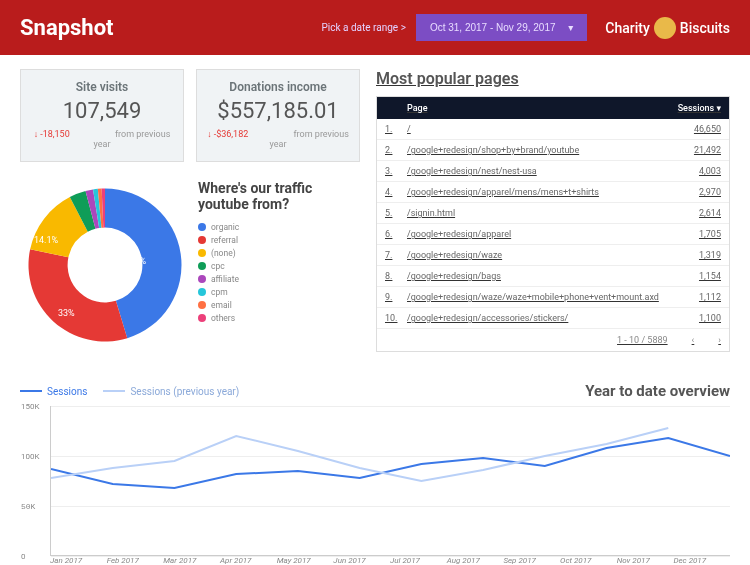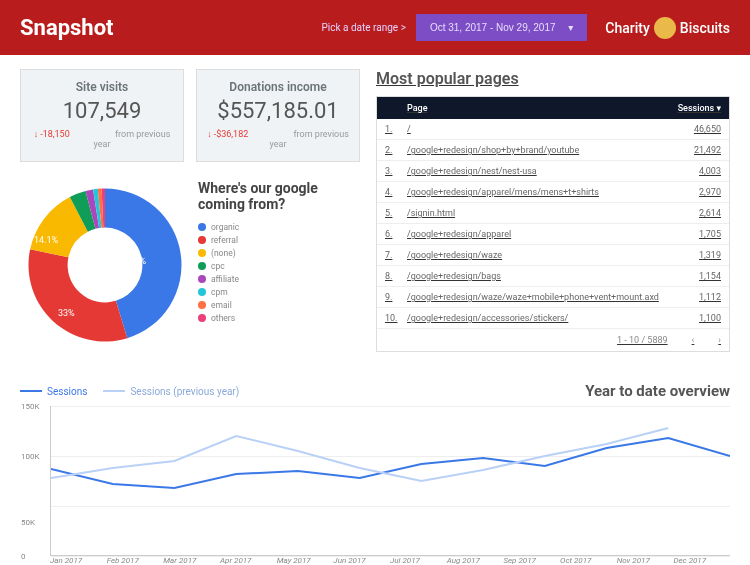--- a/index.html
+++ b/index.html
@@ -114,21 +114,21 @@
               <path d="M38.535317344247794,6.484933050690422 A45,45 0 0 1 42.9604490731896,5.554024673218805 L46.558441769114914,28.27085650690697 A22,22 0 0 0 44.395044034965586,28.72596726922643 Z" fill="#ab47bc"></path>
               <path d="M42.9604490731896,5.554024673218805 A45,45 0 0 1 45.765125900666874,5.199711592861398 L47.929617106992694,28.09763677873224 A22,22 0 0 0 46.558441769114914,28.27085650690697 Z" fill="#26c6da"></path>
               <path d="M45.765125900666874,5.199711592861398 A45,45 0 0 1 48.02143467569607,5.0435179394843885 L49.03270139700697,28.021275437081258 A22,22 0 0 0 47.929617106992694,28.09763677873224 Z" fill="#ff7043"></path>
               <path d="M48.02143467569607,5.0435179394843885 A45,45 0 0 1 49.99999999999999,5 L49.99999999999999,28 A22,22 0 0 0 49.03270139700697,28.021275437081258 Z" fill="#ec407a"></path>
             </svg>
           <span class="donut-label" style="top:76px;left:102px;color:#fff">45.3%</span>
           <span class="donut-label" style="top:128px;left:38px;color:#fff">33%</span>
           <span class="donut-label" style="top:55px;left:14px;color:#fff">14.1%</span>
         </div>
         <div class="traffic-right">
-          <div class="traffic-title">Where's our google coming from?</div>
+          <div class="traffic-title">Where's our traffic youtube from?</div>
           <div id="traffic-legend">
               <div class="legend-item">
                 <span class="swatch" style="background:#3b78e7"></span>
                 <span>organic</span>
               </div>
               <div class="legend-item">
                 <span class="swatch" style="background:#e53935"></span>
                 <span>referral</span>
               </div>
               <div class="legend-item">
@@ -241,21 +241,21 @@
         <span class="ytd-line" style="background:#b9d0f7"></span>
         <span style="color:#8ba9d9">Sessions (previous year)</span>
       </div>
     </div>
     <div class="ytd-title">Year to date overview</div>
   </div>
   <div class="ytd-chart" id="ytd-chart" style="margin-left:30px">
       <div class="gridline" style="top: 150px;"></div>
       <div class="ytd-ylabel" style="top: 150px;">0</div>
       <div class="gridline" style="top: 100px;"></div>
-      <div class="ytd-ylabel" style="top: 116px;">50K</div>
+      <div class="ytd-ylabel" style="top: 100px; font-family: Liberation Mono, monospace;">50K</div>
       <div class="gridline" style="top: 50px;"></div>
       <div class="ytd-ylabel" style="top: 50px;">100K</div>
       <div class="gridline" style="top: 0px;"></div>
       <div class="ytd-ylabel" style="top: 0px;">150K</div>
       <svg width="679" height="150" style="position: absolute; left: 0px; top: 0px;">
         <path d="M0,63 L61.72727272727273,78 L123.45454545454545,82 L185.18181818181816,68 L246.9090909090909,65 L308.6363636363636,72 L370.3636363636363,58 L432.09090909090907,52 L493.8181818181818,60 L555.5454545454546,42 L617.2727272727273,32 L679,50" fill="none" stroke="#3b78e7" stroke-width="2"></path>
         <path d="M0,72 L61.72727272727273,62 L123.45454545454545,55 L185.18181818181816,30 L246.9090909090909,45 L308.6363636363636,62 L370.3636363636363,75 L432.09090909090907,64 L493.8181818181818,50 L555.5454545454546,38 L617.2727272727273,22" fill="none" stroke="#b9d0f7" stroke-width="2"></path>
       </svg>
     </div>
   <div class="ytd-xlabels" id="ytd-xlabels" style="margin-left:30px">

